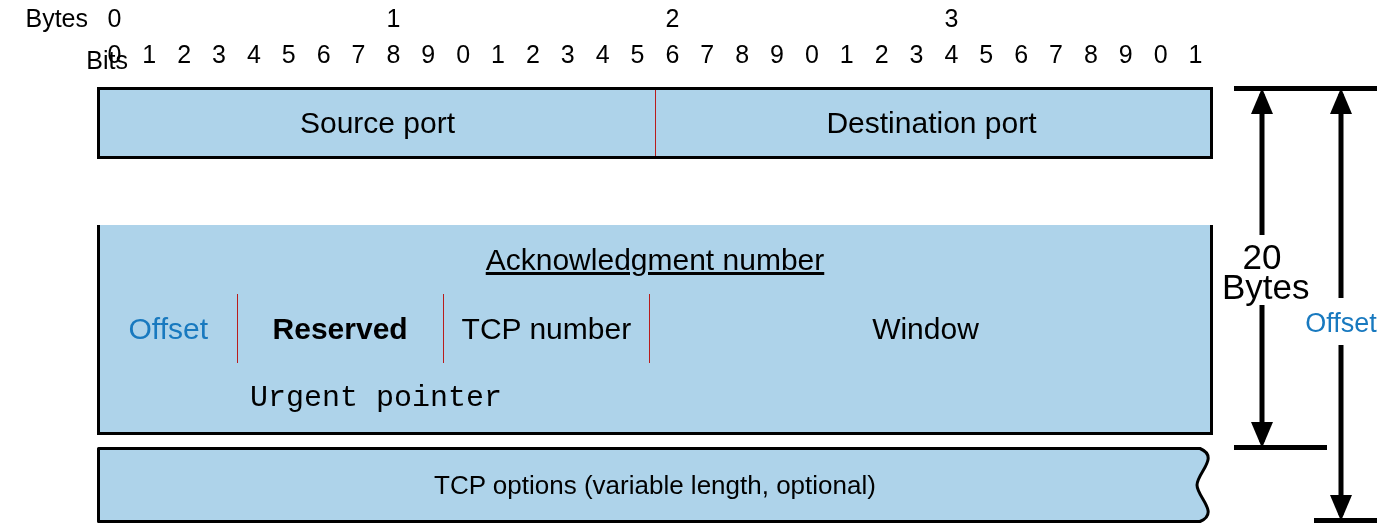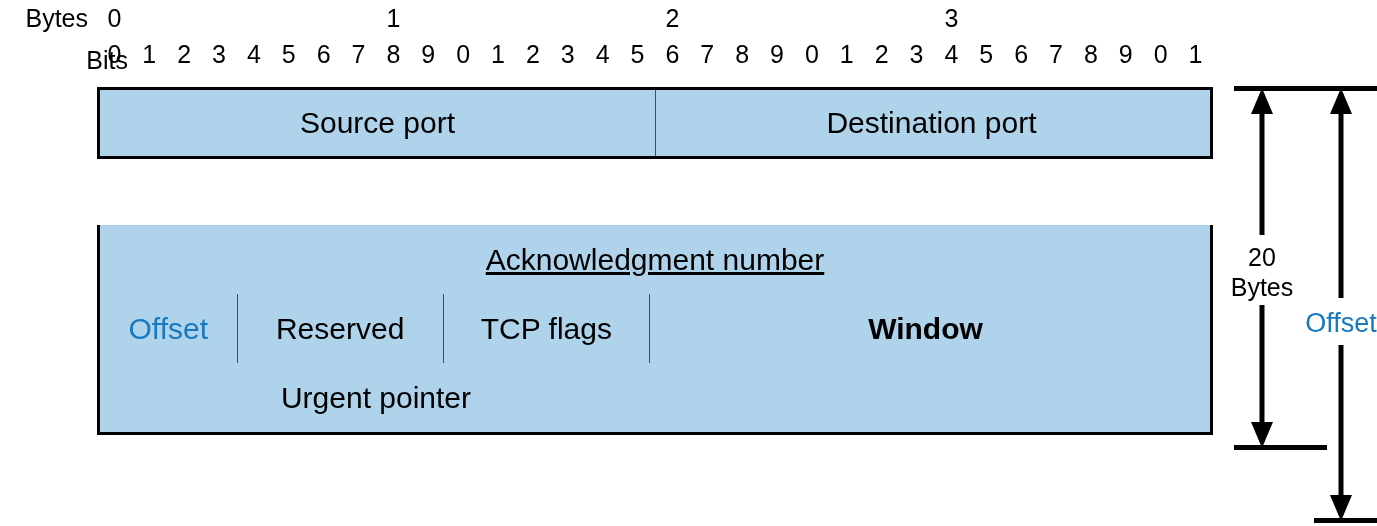--- a/index.html
+++ b/index.html
@@ -107,21 +107,21 @@
   #annotations {
     position: absolute;
     left: 1222px;
     top: 70px;
     width: 155px;
     height: 456px;
   }
   #annotations svg { position: absolute; left: 0; top: 0; }
   .annot-text {
     position: absolute;
-    font-size: 25px;
+    font-size: 35px;
     line-height: 30px;
     text-align: center;
     color: #000;
     white-space: nowrap;
   }
   #bytes-20-label {
     left: 0px;
     top: 172px;
     width: 80px;
   }
@@ -186,29 +186,39 @@
   <div id="packet-table">
       <div class="hdr-row" style="top: 0px;">
         <div class="field" style="width: 555px; flex: 0 0 auto;">Source port</div>
         <div class="field" style="width: 552px; flex: 0 0 auto;">Destination port</div>
       </div>
       <div class="hdr-row" style="top: 138px;">
         <div class="field" style="width: 1110px; flex: 0 0 auto; text-decoration: underline;">Acknowledgment number</div>
       </div>
       <div class="hdr-row" style="top: 207px;">
         <div class="field blue-text" style="width: 136.5px; flex: 0 0 auto;">Offset</div>
-        <div class="field" style="width: 206.25px; flex: 0 0 auto;">Reserved</div>
-        <div class="field" style="width: 206.25px; flex: 0 0 auto;">TCP flags</div>
-        <div class="field" style="width: 552px; flex: 0 0 auto; font-weight: bold;">Window</div>
+        <div class="field" style="width: 206.25px; flex: 0 0 auto; font-weight: bold;">Reserved</div>
+        <div class="field" style="width: 206.25px; flex: 0 0 auto;">TCP number</div>
+        <div class="field" style="width: 552px; flex: 0 0 auto;">Window</div>
       </div>
       <div class="hdr-row" style="top: 276px;">
-        <div class="field" style="width: 552px; flex: 0 0 auto;">Urgent pointer</div>
-      </div>
-    </div>
-
+        <div class="field" style="width: 552px; flex: 0 0 auto; font-family: Liberation Mono, monospace;">Urgent pointer</div>
+      </div>
+    </div>
+
+  <div id="options-row">
+    <svg width="1160" height="76" viewBox="0 0 1160 76">
+      <path d="M 1.5 1.5
+               L 1103 1.5
+               C 1123 10, 1100 26, 1100 38
+               C 1100 50, 1123 66, 1103 74.5
+               L 1.5 74.5 Z" fill="#aed3ea" stroke="#000000" stroke-width="3" stroke-linejoin="round"></path>
+    </svg>
+    <div id="options-label">TCP options (variable length, optional)</div>
+  </div>
 
   <div id="annotations">
     <svg width="155" height="456" viewBox="0 0 155 456">
 
       <line x1="12" y1="18.5" x2="105" y2="18.5" stroke="#000" stroke-width="5"></line>
 
       <line x1="12" y1="377.5" x2="105" y2="377.5" stroke="#000" stroke-width="5"></line>
 
       <line x1="40" y1="24" x2="40" y2="165" stroke="#000" stroke-width="5"></line>
       <polygon points="40,18 29,44 51,44" fill="#000"></polygon>

